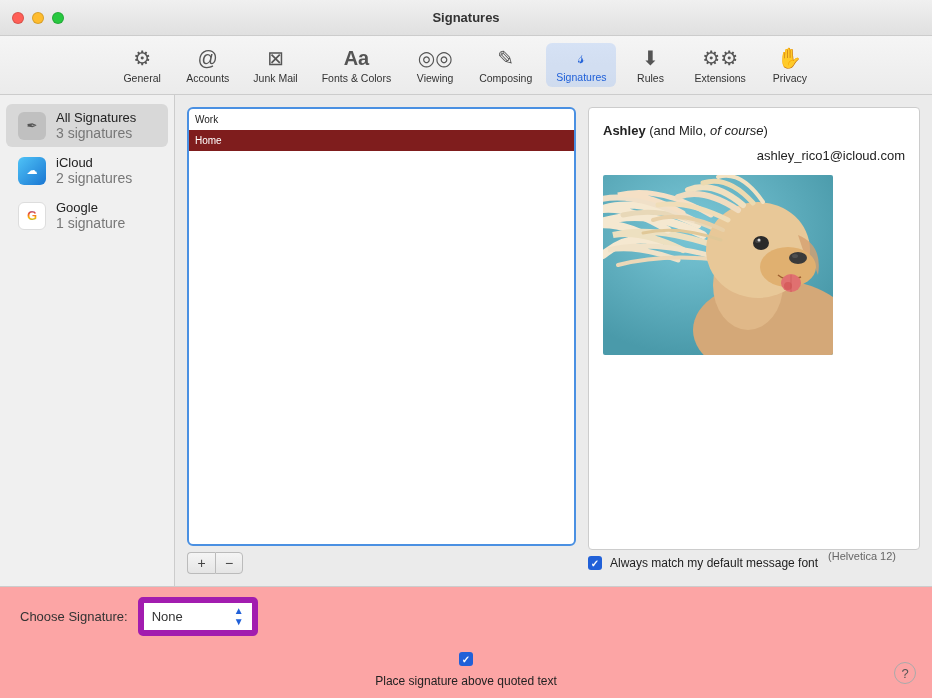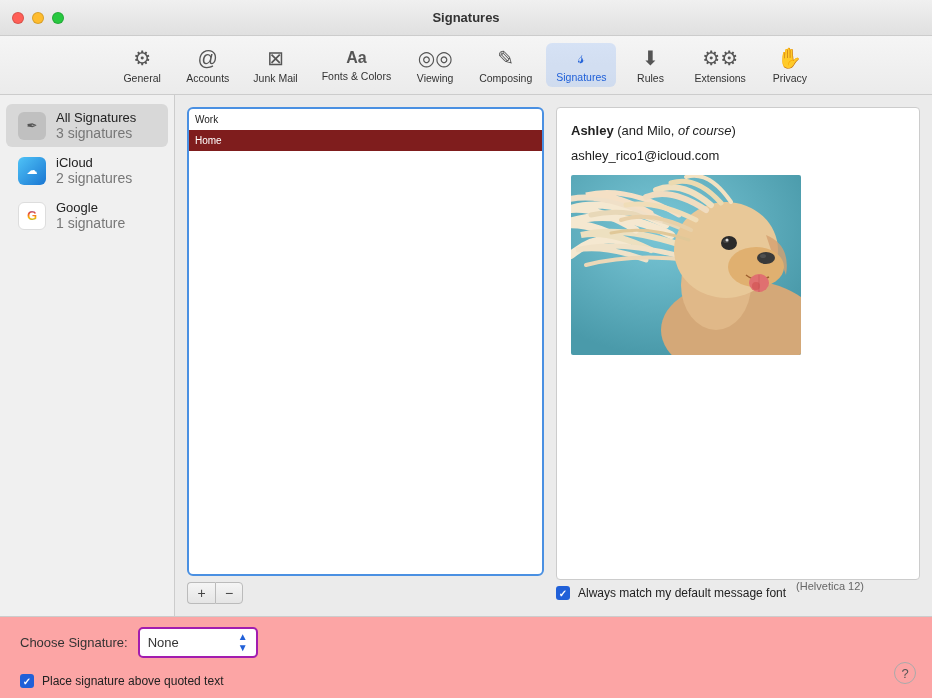--- a/index.html
+++ b/index.html
@@ -191,21 +191,21 @@
     .list-btn:first-child {
       border-radius: 4px 0 0 4px;
       border-right: none;
     }
     .list-btn:last-child {
       border-radius: 0 4px 4px 0;
     }
 
     
     .right-panel {
-      width: 376px;
+      width: 344px;
       display: flex;
       flex-direction: column;
       padding: 12px 12px 12px 0;
     }
     .signature-preview {
       flex: 1;
       background: white;
       border: 1px solid #ccc;
       border-radius: 4px;
       padding: 14px;
@@ -216,20 +216,21 @@
     .sig-name-line {
       font-size: 13px;
       color: #222;
       line-height: 1.4;
     }
     .sig-name-line strong { font-weight: 700; }
     .sig-name-line em { font-style: italic; }
     .sig-email {
       font-size: 13px;
       color: #222;
+      text-align: right;
     }
     .sig-image-container {
       margin-top: 4px;
       width: 230px;
       height: 180px;
       overflow: hidden;
       border-radius: 2px;
     }
 
     .font-match-row {
@@ -276,21 +277,21 @@
       position: relative;
     }
     .choose-sig-label {
       font-size: 13px;
       color: #333;
     }
     .choose-sig-select {
       display: flex;
       align-items: center;
       background: white;
-      border: 2px solid #a21caf;
+      border: 6px solid #a21caf;
       border-radius: 5px;
       padding: 3px 8px;
       font-size: 13px;
       color: #333;
       gap: 0;
       cursor: pointer;
       min-width: 120px;
       justify-content: space-between;
     }
     .stepper-icon {
@@ -302,20 +303,21 @@
       font-size: 8px;
       color: #666;
       line-height: 1;
     }
     .bottom-row2 {
       width: 100%;
       display: flex;
       align-items: center;
       gap: 8px;
       margin-top: 4px;
+      flex-direction: column;
     }
     .help-btn {
       position: absolute;
       right: 16px;
       bottom: 14px;
       width: 22px;
       height: 22px;
       border-radius: 50%;
       border: 1.5px solid #aaa;
       display: flex;
@@ -352,21 +354,21 @@
   </div>
   <div class="toolbar-item">
     <span class="toolbar-icon">@</span>
     <span class="toolbar-label">Accounts</span>
   </div>
   <div class="toolbar-item">
     <span class="toolbar-icon">⊠</span>
     <span class="toolbar-label">Junk Mail</span>
   </div>
   <div class="toolbar-item">
-    <span class="toolbar-icon" style="font-size:16px;font-weight:600;">Aa</span>
+    <span class="toolbar-icon" style="font-size:20px;font-weight:600;">Aa</span>
     <span class="toolbar-label">Fonts &amp; Colors</span>
   </div>
   <div class="toolbar-item">
     <span class="toolbar-icon">◎◎</span>
     <span class="toolbar-label">Viewing</span>
   </div>
   <div class="toolbar-item">
     <span class="toolbar-icon">✎</span>
     <span class="toolbar-label">Composing</span>
   </div>

